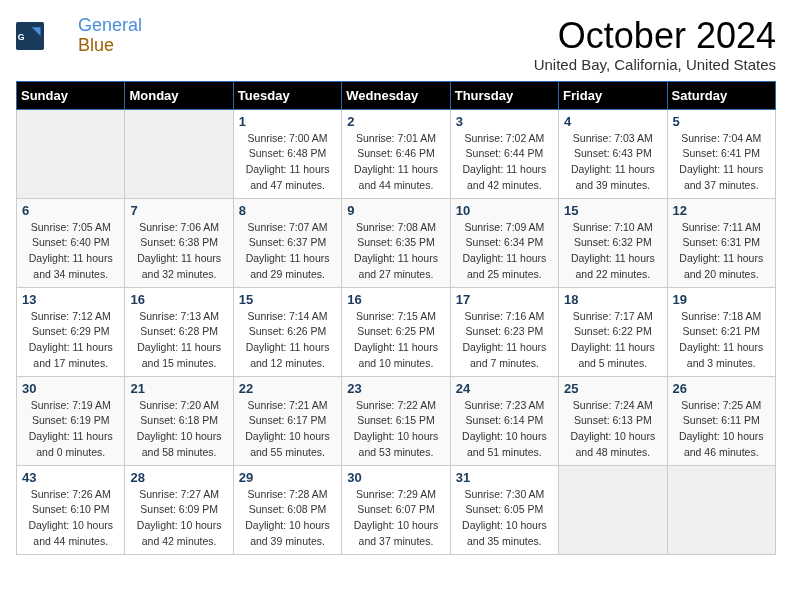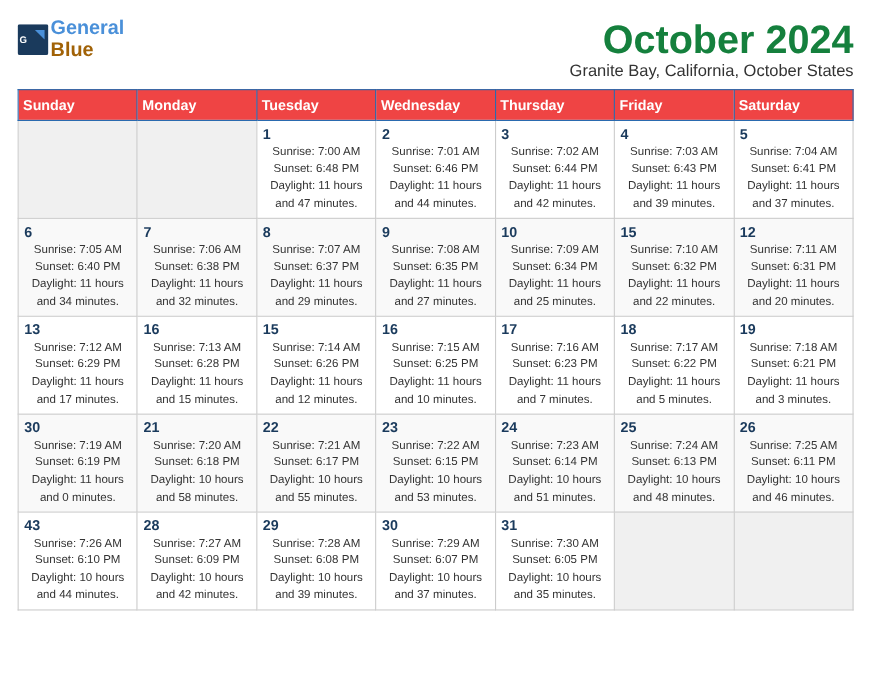--- a/index.html
+++ b/index.html
@@ -15,52 +15,53 @@
       justify-content: space-between;
       align-items: flex-start;
       margin-bottom: 8px;
     }
     .logo-area {
       display: flex;
       align-items: center;
     }
     .logo-text {
       font-size: 18px;
-      font-weight: bold;
+      font-weight: normal;
       color: #1a3a5c;
       line-height: 1.1;
+      margin-left: 32px;
     }
     .logo-text span {
       color: #4a90d9;
     }
     .logo-icon {
       width: 28px;
       height: 28px;
       margin-right: 2px;
     }
     .title-area {
       text-align: right;
     }
     .month-title {
       font-size: 36px;
-      font-weight: bold;
-      color: #15803d;
+      font-weight: normal;
+      color: #000000;
       line-height: 1.1;
     }
     .location-title {
       font-size: 15px;
       color: #333;
     }
     table {
       width: 100%;
       border-collapse: collapse;
       font-size: 11px;
     }
     thead tr th {
-      background-color: #ef4444;
+      background-color: #000000;
       color: white;
       padding: 6px 4px;
       text-align: left;
       font-size: 13px;
       font-weight: bold;
       border: 1px solid #2a6aaf;
     }
     tbody tr td {
       border: 1px solid #ccc;
       padding: 4px 5px;
@@ -101,21 +102,21 @@
     </svg>
     <div>
       <div class="logo-text">
         <span>General</span><br>
         <span style="color:#a16207">Blue</span>
       </div>
     </div>
   </div>
   <div class="title-area">
     <div class="month-title">October 2024</div>
-    <div class="location-title">Granite Bay, California, October States</div>
+    <div class="location-title">United Bay, California, United States</div>
   </div>
 </div>
 
 <table>
   <thead>
     <tr>
     <th>Sunday</th>
         <th>Monday</th>
         <th>Tuesday</th>
         <th>Wednesday</th>

